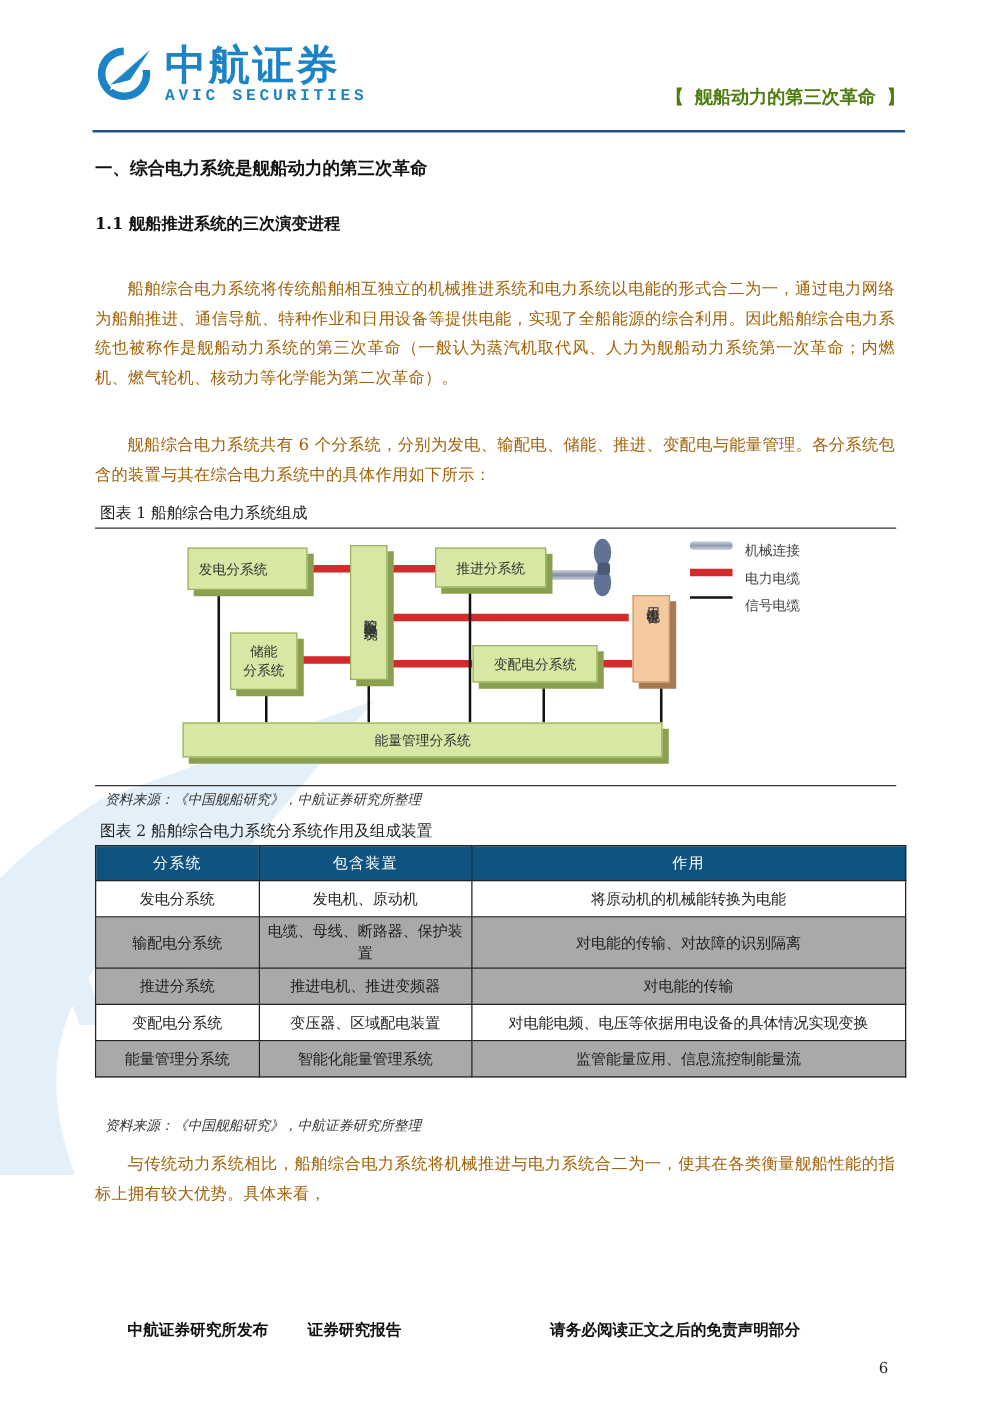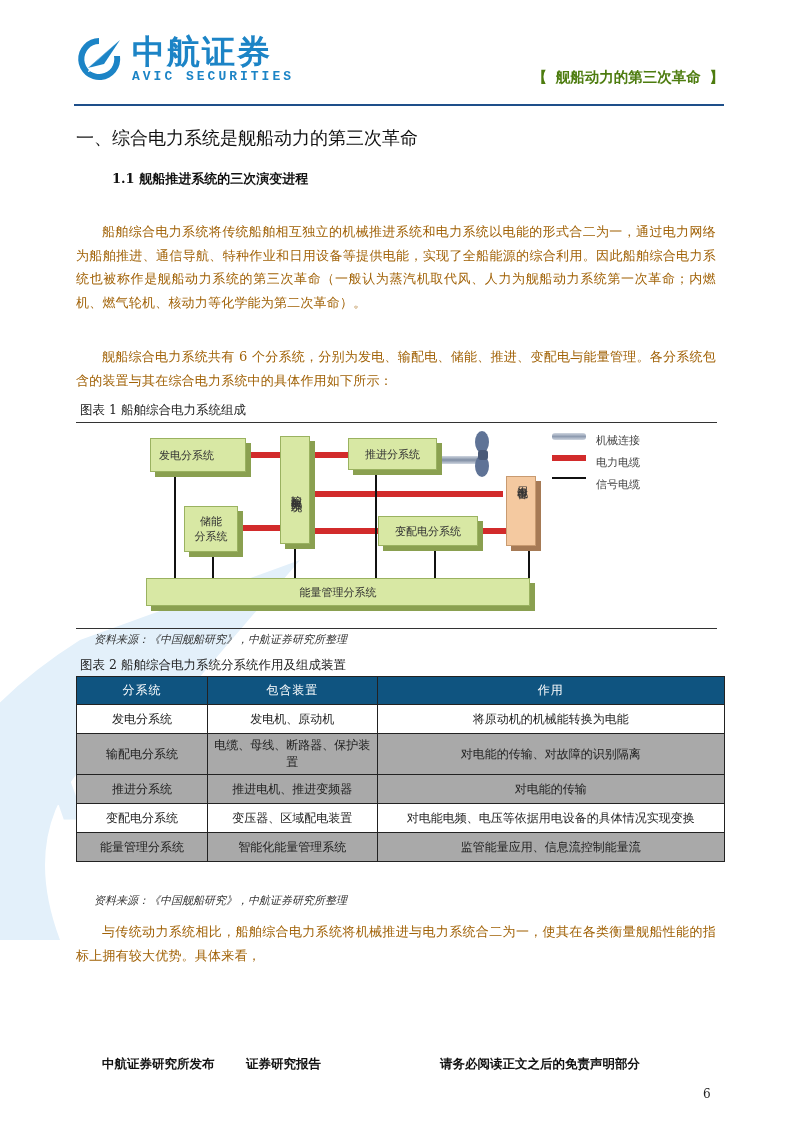--- a/index.html
+++ b/index.html
@@ -28,25 +28,25 @@
   .header-tag {
     position: absolute; right: 0; top: 34px;
     font-family: Liberation Mono, monospace;
     font-weight: bold; font-size: 14.5px; color: #4d7c0f;
   }
   .header-rule { position: absolute; left: 0; top: 70px; width: 650px; height: 2px; background: #1e4f8a; }
 
   .content { position: absolute; left: 76px; top: 0; width: 640px; z-index: 2; }
   .h1 {
     position: absolute; top: 126px; left: 0;
-    font-size: 18px; font-weight: normal; color: #111;
+    font-size: 14px; font-weight: bold; color: #111;
   }
   .h2 {
     position: absolute; top: 170px; left: 0;
-    font-size: 13px; font-weight: bold; color: #111; margin-left: 36px;
+    font-size: 13px; font-weight: bold; color: #111;
   }
   .para {
     position: absolute; left: 0; width: 640px;
     font-size: 13px; line-height: 23.5px; color: #a16207; text-indent: 26px;
     text-align: justify; letter-spacing: 0.2px;
   }
   .p1 { top: 220px; }
   .p2 { top: 345px; }
   .p3 { top: 920px; }
 
@@ -66,21 +66,21 @@
   .box.peach { background: #f4c9a0; border-color: #c89a70; box-shadow: 5px 5px 0 #a67a55; }
   .vtext { writing-mode: vertical-rl; letter-spacing: 1px; }
   .red { position: absolute; height: 6px; background: #d22b2b; }
   .blk { position: absolute; width: 2px; background: #111; }
   .shaft { position: absolute; height: 8px; background: linear-gradient(#cfd6e0, #7f8da3, #cfd6e0); }
   .legend { position: absolute; left: 552px; top: 433px; font-size: 11px; color: #444; }
   .legend-row { display: flex; align-items: flex-start; height: 22px; }
   .legend-swatch { width: 34px; margin-right: 10px; }
 
   .source {
-    position: absolute; left: 18px; font-size: 11px; font-style: italic; color: #333;
+    position: absolute; left: 8px; font-size: 11px; font-style: italic; color: #333;
   }
   .src1 { top: 632px; }
   .fig2-title { top: 657px; }
   .src2 { top: 893px; }
 
   table.grid {
     position: absolute; left: 0; top: 676px; width: 649px;
     border-collapse: collapse; font-size: 12px; color: #222;
   }
   table.grid th, table.grid td { border: 1px solid #222; text-align: center; padding: 0 4px; }

